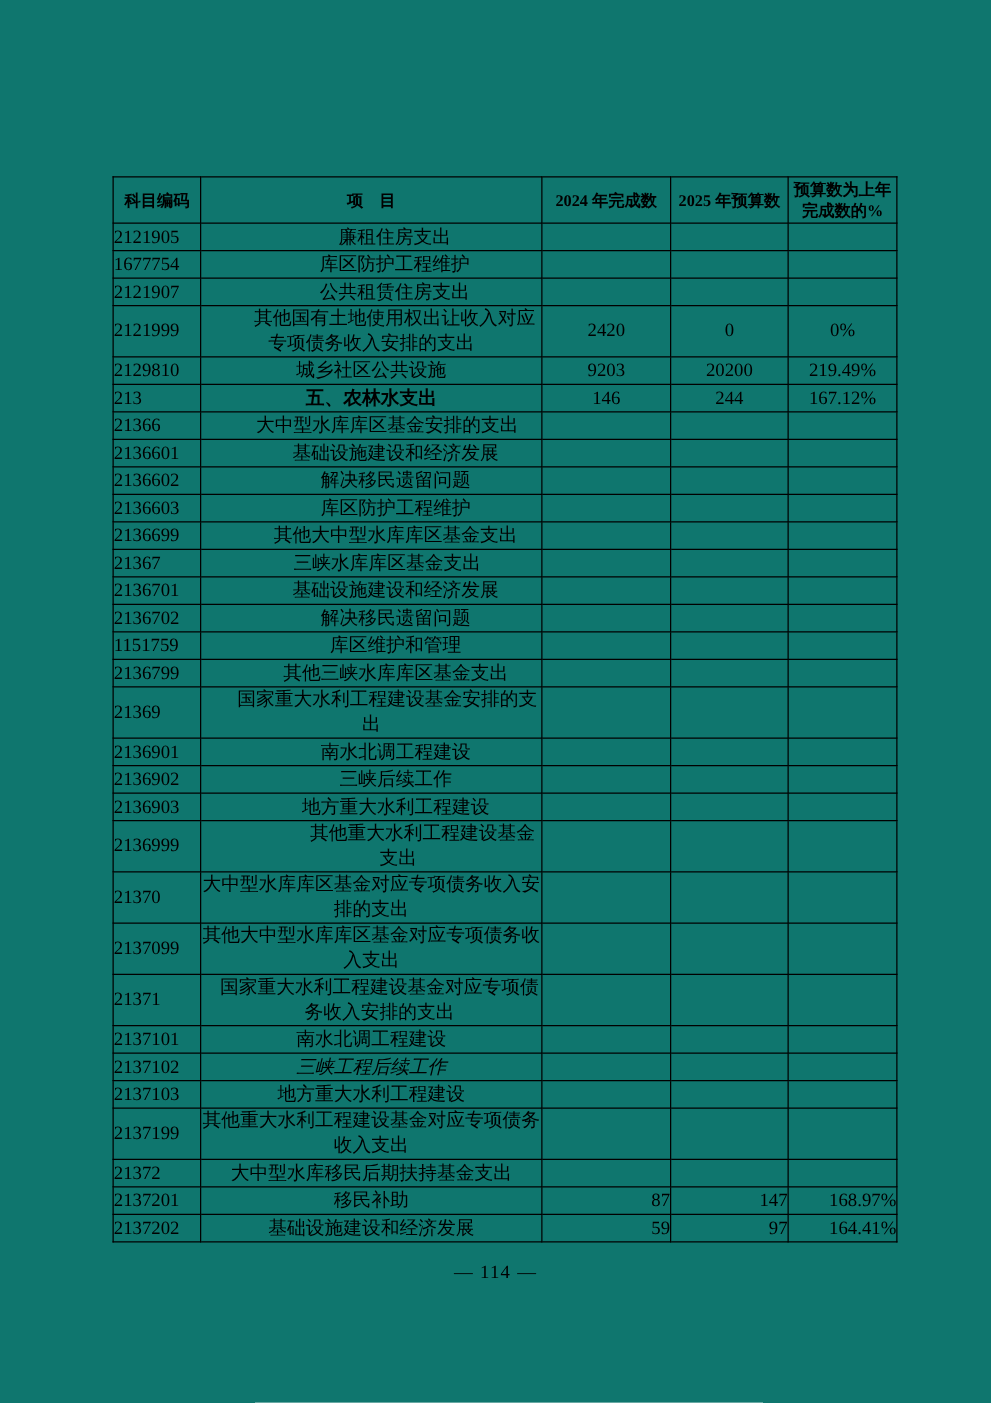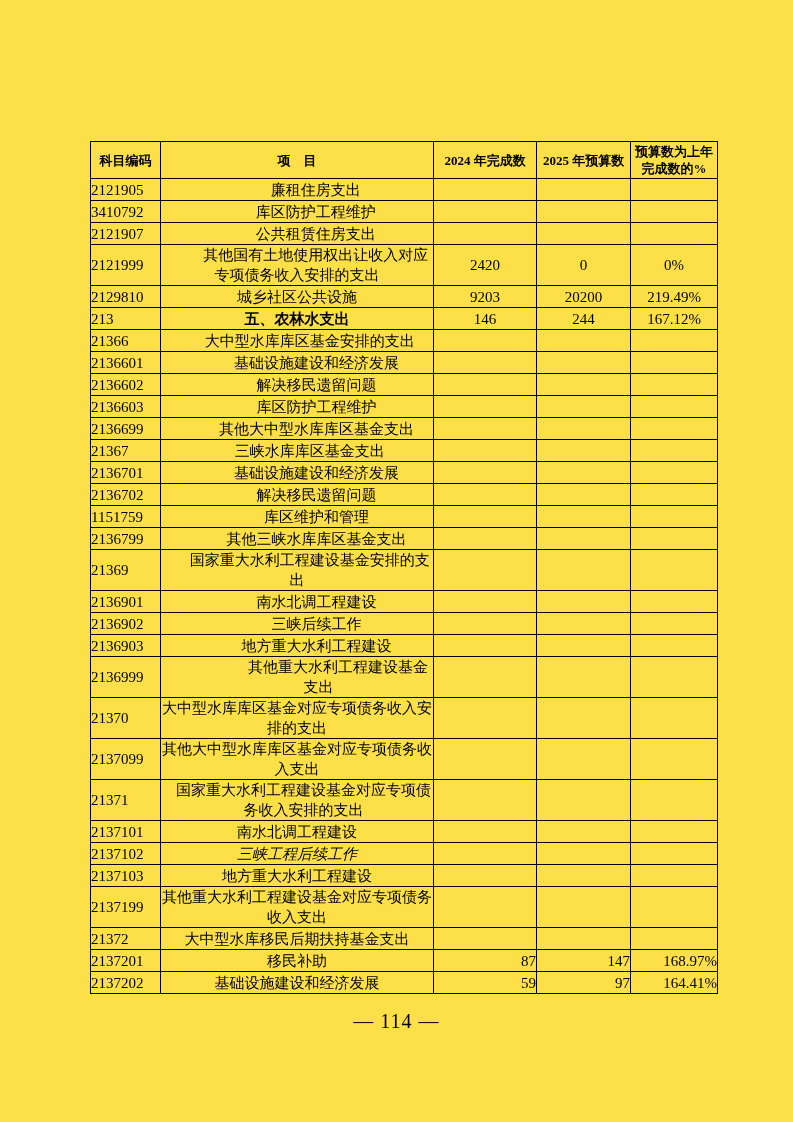--- a/index.html
+++ b/index.html
@@ -11,21 +11,21 @@
     width: 793px;
     height: 1122px;
     position: relative;
     overflow: hidden;
     font-family: "Liberation Serif", "DejaVu Serif", serif;
     color: #000;
   }
   .page {
     position: absolute;
     inset: 0;
-    background: #fde047;
+    background: #0f766e;
   }
   table.budget {
     position: absolute;
     left: 90px;
     top: 141px;
     width: 627px;
     border-collapse: collapse;
     table-layout: fixed;
     border: 1.5px solid #000;
   }
@@ -70,21 +70,21 @@
     padding-right: 3px;
   }
   td.num.center { text-align: center; padding-right: 0; }
   td.num.right  { text-align: right; }
   .page-footer {
     position: absolute;
     top: 1010px;
     left: 0;
     width: 100%;
     text-align: center;
-    font-size: 20px;
+    font-size: 15px;
     letter-spacing: 1px;
   }
 </style>
 </head>
 <body>
 
 <div class="page">
 
   <table class="budget">
     <colgroup>
@@ -105,21 +105,21 @@
     </thead>
     <tbody>
         <tr>
           <td class="code">2121905</td>
           <td class="item" style="text-indent: 2.5em;">廉租住房支出</td>
           <td class="num center"></td>
           <td class="num center"></td>
           <td class="num center"></td>
         </tr>
         <tr>
-          <td class="code">3410792</td>
+          <td class="code">1677754</td>
           <td class="item" style="text-indent: 2.5em;">库区防护工程维护</td>
           <td class="num center"></td>
           <td class="num center"></td>
           <td class="num center"></td>
         </tr>
         <tr>
           <td class="code">2121907</td>
           <td class="item" style="text-indent: 2.5em;">公共租赁住房支出</td>
           <td class="num center"></td>
           <td class="num center"></td>

